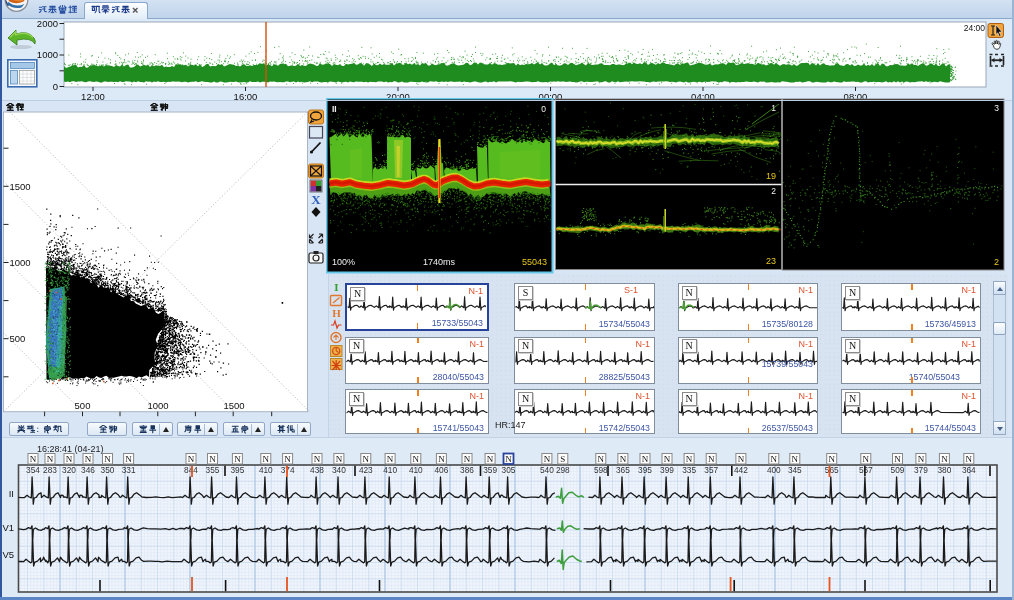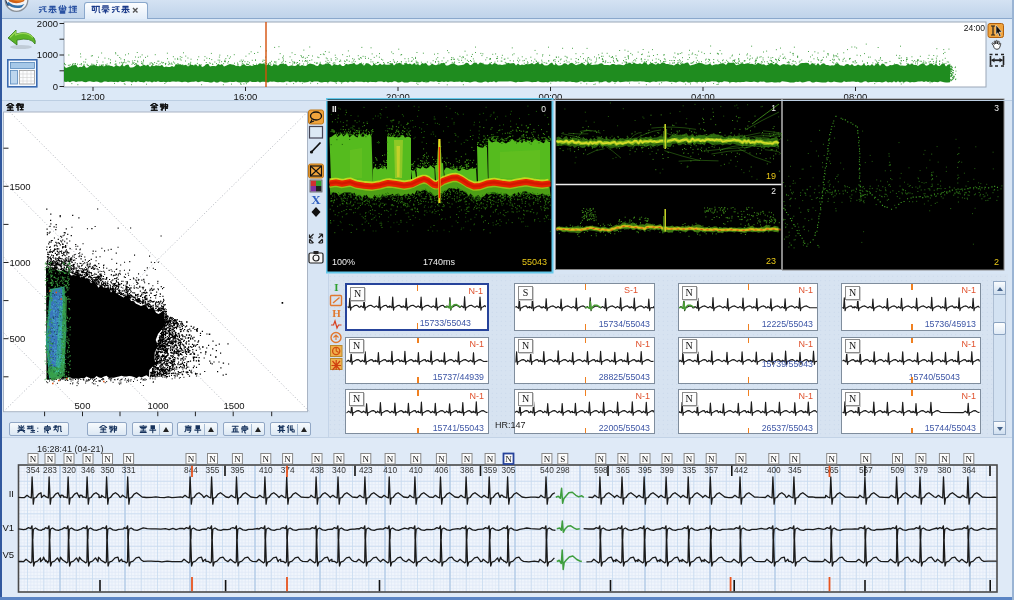--- a/index.html
+++ b/index.html
@@ -223,21 +223,21 @@
     <text x="217.0" y="13.0" font-size="8.5" fill="#eee" text-anchor="end" font-family="Liberation Sans">3</text>
     <text x="217.0" y="167.0" font-size="9" fill="#e8c818" text-anchor="end" font-family="Liberation Sans">2</text>
   </svg>
 <div style="position:absolute;left:345.0px;top:283.0px;width:144px;height:47.5px;background:#fff;border:2.5px solid #26439b;box-sizing:border-box">
     <svg width="139" height="42.5" style="position:absolute;left:0;top:0">
       <path d="M0.5 21.8 L1.2 22.0 L2.1 22.7 L2.8 13.4 L3.6 25.1 L4.3 22.4 L5.6 22.0 L7.8 20.6 L9.7 20.3 L11.6 21.5 L12.2 22.3 L13.0 22.2 L14.1 20.9 L15.5 22.0 L16.4 22.7 L17.1 13.2 L17.9 25.1 L18.6 22.4 L19.9 22.0 L22.1 20.6 L24.0 20.3 L25.9 21.5 L27.3 22.2 L27.5 22.3 L29.4 20.9 L30.8 22.0 L31.7 22.7 L32.4 11.6 L33.2 25.1 L33.9 22.4 L35.2 22.0 L37.4 20.6 L39.3 20.3 L40.8 22.3 L41.2 21.5 L42.6 22.2 L42.7 20.9 L44.1 22.0 L45.0 22.7 L45.7 12.0 L46.5 25.1 L47.2 22.4 L48.5 22.0 L50.7 20.6 L52.6 20.3 L54.3 22.3 L54.5 21.5 L55.9 22.2 L56.2 20.9 L57.6 22.0 L58.5 22.7 L59.2 13.3 L60.1 25.1 L60.7 22.4 L62.0 22.0 L64.2 20.6 L66.1 20.3 L68.0 21.5 L69.2 22.3 L69.4 22.2 L71.1 20.9 L72.5 22.0 L73.4 22.7 L74.1 12.0 L74.9 25.1 L75.6 22.4 L76.9 22.0 L79.1 20.6 L81.0 20.3 L82.9 21.5 L84.3 22.2 L84.4 22.3 L86.3 20.9 L87.7 22.0 L88.6 22.7 L89.3 13.1 L90.2 25.1 L90.8 22.4 L92.1 22.0 L94.3 20.6 L96.2 20.3 L98.0 22.3 L98.1 21.5 L99.5 22.2 L99.9 20.9 L101.3 22.0 L102.2 22.7 L102.9 12.7 L103.8 25.1 L104.4 22.4 L105.7 22.0 L107.9 20.6 L109.8 20.3 L111.7 21.5 L112.7 22.3 L113.1 22.2 L114.6 20.9 L116.0 22.0 L116.9 22.7 L117.6 11.7 L118.4 25.1 L119.1 22.4 L120.4 22.0 L122.6 20.6 L124.5 20.3 L126.4 21.5 L127.8 22.2 L128.1 22.3 L130.0 20.9 L131.4 22.0 L132.3 22.7 L133.0 12.0 L133.9 25.1 L134.5 22.4 L135.8 22.0 L138.0 20.6 L138.5 22.1" stroke="#1c1c1c" stroke-width="1.15" fill="none" stroke-linejoin="round" stroke-linecap="butt"></path>
       <path d="M98.0 22.1 L100.0 21.5 L102.3 22.9 L103.0 15.9 L103.9 24.3 L104.9 21.7 L107.0 19.7 L109.5 19.5 L112.0 21.1 L113.5 21.9" stroke="#4a9e35" stroke-width="1.4" fill="none" stroke-linejoin="round" stroke-linecap="butt"></path>
     </svg>
     <div style="position:absolute;left:3px;top:1.5px;width:13px;height:12px;background:#fdfdfd;border:1px solid #8a8a8a;box-shadow:1px 1px 0 #cfcfcf;font:10px 'Liberation Serif',serif;text-align:center;line-height:12px;color:#111">N</div>
     <div style="position:absolute;right:4px;top:1px;font:9px 'Liberation Sans';color:#e0512d">N-1</div>
-    <div style="position:absolute;right:16px;bottom:0.5px;font:8.8px 'Liberation Sans';color:#3c55a5">15733/55043</div>
+    <div style="position:absolute;right:4px;bottom:0.5px;font:8.8px 'Liberation Sans';color:#3c55a5">15733/55043</div>
     <div style="position:absolute;left:69.5px;top:0;width:1.6px;height:5.5px;background:#f08020"></div>
     <div style="position:absolute;left:69.5px;bottom:0;width:1.6px;height:5.5px;background:#f08020"></div>
   </div>
 <div style="position:absolute;left:514.0px;top:283.0px;width:141px;height:47.5px;background:#fff;border:1px solid #7f8d9d;box-sizing:border-box">
     <svg width="139" height="45.5" style="position:absolute;left:0;top:0">
       <path d="M0.5 23.3 L1.3 22.5 L2.7 23.6 L3.6 24.3 L4.3 13.6 L5.1 26.7 L5.8 24.0 L7.1 23.6 L9.3 22.2 L11.2 21.9 L12.6 23.9 L13.1 23.1 L14.5 23.8 L14.5 22.5 L15.9 23.6 L16.8 24.3 L17.5 13.2 L18.4 26.7 L19.0 24.0 L20.3 23.6 L22.5 22.2 L24.4 21.9 L26.3 23.9 L26.3 23.1 L27.7 23.8 L28.2 22.5 L29.6 23.6 L30.5 24.3 L31.2 14.7 L32.0 26.7 L32.7 24.0 L34.0 23.6 L36.2 22.2 L38.1 21.9 L40.0 23.1 L41.2 23.9 L41.4 23.8 L43.1 22.5 L44.5 23.6 L45.4 24.3 L46.1 15.0 L46.9 26.7 L47.6 24.0 L48.9 23.6 L51.1 22.2 L53.0 21.9 L54.9 23.1 L56.3 23.8 L56.4 23.9 L58.3 22.5 L59.7 23.6 L60.6 24.3 L61.3 14.0 L62.1 26.7 L62.8 24.0 L64.1 23.6 L66.3 22.2 L68.2 21.9 L70.1 23.1 L70.3 23.9 L71.5 23.8 L72.2 22.5 L73.6 23.6 L74.5 24.3 L75.2 13.7 L76.1 26.7 L76.7 24.0 L78.0 23.6 L80.2 22.2 L82.1 21.9 L84.0 23.1 L85.4 23.8 L85.7 23.9 L87.6 22.5 L89.0 23.6 L89.9 24.3 L90.6 14.6 L91.5 26.7 L92.1 24.0 L93.4 23.6 L95.6 22.2 L97.5 21.9 L99.4 23.1 L100.7 23.9 L100.8 23.8 L102.6 22.5 L104.0 23.6 L104.9 24.3 L105.6 13.8 L106.4 26.7 L107.1 24.0 L108.4 23.6 L110.6 22.2 L112.5 21.9 L114.4 23.9 L114.4 23.1 L115.8 23.8 L116.3 22.5 L117.7 23.6 L118.6 24.3 L119.3 14.1 L120.1 26.7 L120.8 24.0 L122.1 23.6 L124.3 22.2 L126.2 21.9 L128.1 23.1 L128.9 23.9 L129.5 23.8 L130.8 22.5 L132.2 23.6 L133.1 24.3 L133.8 15.1 L134.7 26.7 L135.3 24.0 L136.6 23.6 L138.5 23.7 L138.8 22.2" stroke="#1c1c1c" stroke-width="1.15" fill="none" stroke-linejoin="round" stroke-linecap="butt"></path>
       <path d="M70.3 23.7 L72.3 23.1 L74.6 24.5 L75.3 17.5 L76.2 25.9 L77.2 23.3 L79.3 21.3 L81.8 21.1 L84.3 22.7 L85.8 23.5" stroke="#4a9e35" stroke-width="1.4" fill="none" stroke-linejoin="round" stroke-linecap="butt"></path>
     </svg>
     <div style="position:absolute;left:3px;top:1.5px;width:13px;height:12px;background:#fdfdfd;border:1px solid #8a8a8a;box-shadow:1px 1px 0 #cfcfcf;font:10px 'Liberation Serif',serif;text-align:center;line-height:12px;color:#111">S</div>
     <div style="position:absolute;right:16px;top:1px;font:9px 'Liberation Sans';color:#e0512d">S-1</div>
@@ -245,41 +245,41 @@
     <div style="position:absolute;left:69.5px;top:0;width:1.6px;height:5.5px;background:#f08020"></div>
     <div style="position:absolute;left:69.5px;bottom:0;width:1.6px;height:5.5px;background:#f08020"></div>
   </div>
 <div style="position:absolute;left:677.5px;top:283.0px;width:140.5px;height:47.5px;background:#fff;border:1px solid #7f8d9d;box-sizing:border-box">
     <svg width="138.5" height="45.5" style="position:absolute;left:0;top:0">
       <path d="M0.5 24.1 L1.8 22.5 L3.2 23.6 L4.1 24.3 L4.8 14.8 L5.6 26.7 L6.3 24.0 L7.6 23.6 L9.8 22.2 L11.7 21.9 L13.6 23.1 L14.0 23.9 L15.0 23.8 L15.9 22.5 L17.3 23.6 L18.2 24.3 L18.9 14.4 L19.7 26.7 L20.4 24.0 L21.7 23.6 L23.9 22.2 L25.8 21.9 L27.7 23.1 L29.1 23.8 L29.1 23.9 L31.0 22.5 L32.4 23.6 L33.3 24.3 L34.0 13.5 L34.8 26.7 L35.5 24.0 L36.8 23.6 L39.0 22.2 L40.9 21.9 L42.8 23.1 L43.8 23.9 L44.2 23.8 L45.7 22.5 L47.1 23.6 L48.0 24.3 L48.7 14.5 L49.6 26.7 L50.2 24.0 L51.5 23.6 L53.7 22.2 L55.6 21.9 L57.5 23.1 L58.9 23.8 L59.1 23.9 L61.0 22.5 L62.4 23.6 L63.3 24.3 L64.0 14.1 L64.9 26.7 L65.5 24.0 L66.8 23.6 L69.0 22.2 L70.9 21.9 L72.8 23.1 L72.9 23.9 L74.2 23.8 L74.8 22.5 L76.2 23.6 L77.1 24.3 L77.8 14.6 L78.6 26.7 L79.3 24.0 L80.6 23.6 L82.8 22.2 L84.7 21.9 L86.6 23.1 L87.0 23.9 L88.0 23.8 L88.9 22.5 L90.3 23.6 L91.2 24.3 L91.9 14.9 L92.7 26.7 L93.4 24.0 L94.7 23.6 L96.9 22.2 L98.8 21.9 L100.7 23.1 L101.2 23.9 L102.1 23.8 L103.1 22.5 L104.5 23.6 L105.4 24.3 L106.1 14.9 L106.9 26.7 L107.6 24.0 L108.9 23.6 L111.1 22.2 L113.0 21.9 L114.9 23.1 L115.7 23.9 L116.3 23.8 L117.6 22.5 L119.0 23.6 L119.9 24.3 L120.6 14.1 L121.5 26.7 L122.1 24.0 L123.4 23.6 L125.6 22.2 L127.5 21.9 L129.4 23.1 L130.8 23.8 L138.0 23.7" stroke="#1c1c1c" stroke-width="1.15" fill="none" stroke-linejoin="round" stroke-linecap="butt"></path>
       <path d="M-0.1 23.7 L1.9 23.1 L4.2 24.5 L4.9 17.5 L5.8 25.9 L6.8 23.3 L8.9 21.3 L11.4 21.1 L13.9 22.7 L15.4 23.5" stroke="#4a9e35" stroke-width="1.4" fill="none" stroke-linejoin="round" stroke-linecap="butt"></path>
     </svg>
     <div style="position:absolute;left:3px;top:1.5px;width:13px;height:12px;background:#fdfdfd;border:1px solid #8a8a8a;box-shadow:1px 1px 0 #cfcfcf;font:10px 'Liberation Serif',serif;text-align:center;line-height:12px;color:#111">N</div>
     <div style="position:absolute;right:4px;top:1px;font:9px 'Liberation Sans';color:#e0512d">N-1</div>
-    <div style="position:absolute;right:4px;bottom:0.5px;font:8.8px 'Liberation Sans';color:#3c55a5">12225/55043</div>
+    <div style="position:absolute;right:4px;bottom:0.5px;font:8.8px 'Liberation Sans';color:#3c55a5">15735/80128</div>
     <div style="position:absolute;left:69.2px;top:0;width:1.6px;height:5.5px;background:#f08020"></div>
     <div style="position:absolute;left:69.2px;bottom:0;width:1.6px;height:5.5px;background:#f08020"></div>
   </div>
 <div style="position:absolute;left:841.0px;top:283.0px;width:140px;height:47.5px;background:#fff;border:1px solid #7f8d9d;box-sizing:border-box">
     <svg width="138" height="45.5" style="position:absolute;left:0;top:0">
       <path d="M0.5 23.8 L0.7 23.6 L1.6 24.3 L2.3 13.9 L3.1 26.7 L3.8 24.0 L5.1 23.6 L7.3 22.2 L9.2 21.9 L10.9 23.9 L11.1 23.1 L12.5 23.8 L12.8 22.5 L14.2 23.6 L15.1 24.3 L15.8 13.8 L16.6 26.7 L17.3 24.0 L18.6 23.6 L20.8 22.2 L22.7 21.9 L24.6 23.1 L26.0 23.9 L26.0 23.8 L27.9 22.5 L29.3 23.6 L30.2 24.3 L30.9 15.1 L31.7 26.7 L32.4 24.0 L33.7 23.6 L35.9 22.2 L37.8 21.9 L39.7 23.1 L40.5 23.9 L41.1 23.8 L42.4 22.5 L43.8 23.6 L44.7 24.3 L45.4 14.5 L46.2 26.7 L46.9 24.0 L48.2 23.6 L50.4 22.2 L52.3 21.9 L54.2 23.1 L54.6 23.9 L55.6 23.8 L56.5 22.5 L57.9 23.6 L58.8 24.3 L59.5 14.4 L60.4 26.7 L61.0 24.0 L62.3 23.6 L64.5 22.2 L66.4 21.9 L68.3 23.1 L69.7 23.9 L69.7 23.8 L71.6 22.5 L73.0 23.6 L73.9 24.3 L74.6 14.2 L75.5 26.7 L76.1 24.0 L77.4 23.6 L79.6 22.2 L81.5 21.9 L83.4 23.1 L84.8 23.9 L84.8 23.8 L86.7 22.5 L88.1 23.6 L89.0 24.3 L89.7 13.4 L90.5 26.7 L91.2 24.0 L92.5 23.6 L94.7 22.2 L96.6 21.9 L98.5 23.1 L98.6 23.9 L99.9 23.8 L100.5 22.5 L101.9 23.6 L102.8 24.3 L103.5 13.7 L104.4 26.7 L105.0 24.0 L106.3 23.6 L108.5 22.2 L110.4 21.9 L112.2 23.9 L112.3 23.1 L113.7 23.8 L114.1 22.5 L115.5 23.6 L116.4 24.3 L117.1 13.9 L117.9 26.7 L118.6 24.0 L119.9 23.6 L122.1 22.2 L124.0 21.9 L125.9 23.1 L126.2 23.9 L127.3 23.8 L128.1 22.5 L129.5 23.6 L130.4 24.3 L131.1 14.4 L132.0 26.7 L132.6 24.0 L133.9 23.6 L136.1 22.2 L137.5 23.7" stroke="#1c1c1c" stroke-width="1.15" fill="none" stroke-linejoin="round" stroke-linecap="butt"></path>
     </svg>
     <div style="position:absolute;left:3px;top:1.5px;width:13px;height:12px;background:#fdfdfd;border:1px solid #8a8a8a;box-shadow:1px 1px 0 #cfcfcf;font:10px 'Liberation Serif',serif;text-align:center;line-height:12px;color:#111">N</div>
     <div style="position:absolute;right:4px;top:1px;font:9px 'Liberation Sans';color:#e0512d">N-1</div>
     <div style="position:absolute;right:4px;bottom:0.5px;font:8.8px 'Liberation Sans';color:#3c55a5">15736/45913</div>
     <div style="position:absolute;left:69.0px;top:0;width:1.6px;height:5.5px;background:#f08020"></div>
     <div style="position:absolute;left:69.0px;bottom:0;width:1.6px;height:5.5px;background:#f08020"></div>
   </div>
 <div style="position:absolute;left:345.0px;top:336.5px;width:144px;height:47px;background:#fff;border:1px solid #7f8d9d;box-sizing:border-box">
     <svg width="142" height="45" style="position:absolute;left:0;top:0">
       <path d="M0.3 23.6 L0.5 23.6 L2.2 22.2 L3.6 23.3 L4.5 24.0 L5.2 14.5 L6.0 26.4 L6.7 23.7 L8.0 23.3 L10.2 21.9 L12.1 21.6 L14.0 22.8 L14.3 23.6 L15.4 23.5 L16.2 22.2 L17.6 23.3 L18.5 24.0 L19.2 13.9 L20.0 26.4 L20.7 23.7 L22.0 23.3 L24.2 21.9 L26.1 21.6 L27.5 23.6 L28.0 22.8 L29.4 23.5 L29.4 22.2 L30.8 23.3 L31.7 24.0 L32.4 14.5 L33.2 26.4 L33.9 23.7 L35.2 23.3 L37.4 21.9 L39.3 21.6 L41.0 23.6 L41.2 22.8 L42.6 23.5 L42.9 22.2 L44.3 23.3 L45.2 24.0 L45.9 13.3 L46.7 26.4 L47.4 23.7 L48.7 23.3 L50.9 21.9 L52.8 21.6 L54.0 23.6 L54.7 22.8 L55.9 22.2 L56.1 23.5 L57.3 23.3 L58.2 24.0 L58.9 13.3 L59.7 26.4 L60.4 23.7 L61.7 23.3 L63.9 21.9 L65.8 21.6 L67.5 23.6 L67.7 22.8 L69.1 23.5 L69.4 22.2 L70.8 23.3 L71.7 24.0 L72.4 14.6 L73.2 26.4 L73.9 23.7 L75.2 23.3 L77.4 21.9 L79.3 21.6 L80.2 23.6 L81.2 22.8 L82.1 22.2 L82.6 23.5 L83.5 23.3 L84.4 24.0 L85.1 13.0 L86.0 26.4 L86.6 23.7 L87.9 23.3 L90.1 21.9 L92.0 21.6 L93.5 23.6 L93.9 22.8 L95.3 23.5 L95.4 22.2 L96.8 23.3 L97.7 24.0 L98.4 14.7 L99.2 26.4 L99.9 23.7 L101.2 23.3 L103.4 21.9 L105.3 21.6 L107.2 22.8 L107.6 23.6 L108.6 23.5 L109.5 22.2 L110.9 23.3 L111.8 24.0 L112.5 13.8 L113.3 26.4 L114.0 23.7 L115.3 23.3 L117.5 21.9 L119.4 21.6 L121.3 22.8 L122.6 23.6 L122.7 23.5 L124.5 22.2 L125.9 23.3 L126.8 24.0 L127.5 14.7 L128.3 26.4 L129.0 23.7 L130.3 23.3 L132.5 21.9 L134.4 21.6 L136.3 22.8 L137.7 23.5 L141.5 23.4" stroke="#1c1c1c" stroke-width="1.15" fill="none" stroke-linejoin="round" stroke-linecap="butt"></path>
     </svg>
     <div style="position:absolute;left:3px;top:1.5px;width:13px;height:12px;background:#fdfdfd;border:1px solid #8a8a8a;box-shadow:1px 1px 0 #cfcfcf;font:10px 'Liberation Serif',serif;text-align:center;line-height:12px;color:#111">N</div>
     <div style="position:absolute;right:4px;top:1px;font:9px 'Liberation Sans';color:#e0512d">N-1</div>
-    <div style="position:absolute;right:4px;bottom:0.5px;font:8.8px 'Liberation Sans';color:#3c55a5">15737/44939</div>
+    <div style="position:absolute;right:4px;bottom:0.5px;font:8.8px 'Liberation Sans';color:#3c55a5">28040/55043</div>
     <div style="position:absolute;left:71.0px;top:0;width:1.6px;height:5.5px;background:#f08020"></div>
     <div style="position:absolute;left:71.0px;bottom:0;width:1.6px;height:5.5px;background:#f08020"></div>
   </div>
 <div style="position:absolute;left:514.0px;top:336.5px;width:141px;height:47px;background:#fff;border:1px solid #7f8d9d;box-sizing:border-box">
     <svg width="139" height="45" style="position:absolute;left:0;top:0">
       <path d="M0.5 23.8 L0.9 24.0 L1.6 13.8 L2.4 26.4 L3.1 23.7 L4.4 23.3 L6.6 21.9 L8.5 21.6 L10.4 22.8 L10.8 23.6 L11.8 23.5 L12.7 22.2 L14.1 23.3 L15.0 24.0 L15.7 14.8 L16.6 26.4 L17.2 23.7 L18.5 23.3 L20.7 21.9 L22.6 21.6 L23.9 23.6 L24.5 22.8 L25.8 22.2 L25.9 23.5 L27.2 23.3 L28.1 24.0 L28.8 13.5 L29.7 26.4 L30.3 23.7 L31.6 23.3 L33.8 21.9 L35.7 21.6 L37.6 22.8 L38.3 23.6 L39.0 23.5 L40.2 22.2 L41.6 23.3 L42.5 24.0 L43.2 12.9 L44.1 26.4 L44.7 23.7 L46.0 23.3 L48.2 21.9 L50.1 21.6 L52.0 22.8 L52.8 23.6 L53.4 23.5 L54.7 22.2 L56.1 23.3 L57.0 24.0 L57.7 14.5 L58.5 26.4 L59.2 23.7 L60.5 23.3 L62.7 21.9 L64.6 21.6 L66.5 22.8 L67.6 23.6 L67.9 23.5 L69.5 22.2 L70.9 23.3 L71.8 24.0 L72.5 13.6 L73.4 26.4 L74.0 23.7 L75.3 23.3 L77.5 21.9 L79.4 21.6 L80.7 23.6 L81.3 22.8 L82.6 22.2 L82.7 23.5 L84.0 23.3 L84.9 24.0 L85.6 13.4 L86.5 26.4 L87.1 23.7 L88.4 23.3 L90.6 21.9 L92.5 21.6 L94.4 22.8 L94.9 23.6 L95.8 23.5 L96.8 22.2 L98.2 23.3 L99.1 24.0 L99.8 14.3 L100.6 26.4 L101.3 23.7 L102.6 23.3 L104.8 21.9 L106.7 21.6 L107.8 23.6 L108.6 22.8 L109.7 22.2 L110.0 23.5 L111.1 23.3 L112.0 24.0 L112.7 14.7 L113.5 26.4 L114.2 23.7 L115.5 23.3 L117.7 21.9 L119.6 21.6 L121.3 23.6 L121.5 22.8 L122.9 23.5 L123.2 22.2 L124.6 23.3 L125.5 24.0 L126.2 13.6 L127.1 26.4 L127.7 23.7 L129.0 23.3 L131.2 21.9 L133.1 21.6 L135.0 22.8 L136.4 23.5 L138.5 23.4" stroke="#1c1c1c" stroke-width="1.15" fill="none" stroke-linejoin="round" stroke-linecap="butt"></path>
     </svg>
     <div style="position:absolute;left:3px;top:1.5px;width:13px;height:12px;background:#fdfdfd;border:1px solid #8a8a8a;box-shadow:1px 1px 0 #cfcfcf;font:10px 'Liberation Serif',serif;text-align:center;line-height:12px;color:#111">N</div>
     <div style="position:absolute;right:4px;top:1px;font:9px 'Liberation Sans';color:#e0512d">N-1</div>
     <div style="position:absolute;right:4px;bottom:0.5px;font:8.8px 'Liberation Sans';color:#3c55a5">28825/55043</div>
@@ -315,21 +315,21 @@
     <div style="position:absolute;right:4px;bottom:0.5px;font:8.8px 'Liberation Sans';color:#3c55a5">15741/55043</div>
     <div style="position:absolute;left:71.0px;top:0;width:1.6px;height:5.5px;background:#f08020"></div>
     <div style="position:absolute;left:71.0px;bottom:0;width:1.6px;height:5.5px;background:#f08020"></div>
   </div>
 <div style="position:absolute;left:514.0px;top:389.0px;width:141px;height:45px;background:#fff;border:1px solid #7f8d9d;box-sizing:border-box">
     <svg width="139" height="43" style="position:absolute;left:0;top:0">
       <path d="M0.0 22.6 L0.5 21.9 L1.9 21.2 L3.3 22.3 L4.2 23.0 L4.9 12.4 L5.8 25.4 L6.4 22.7 L7.7 22.3 L9.9 20.9 L11.8 20.6 L13.7 21.8 L13.7 22.6 L15.1 22.5 L15.6 21.2 L17.0 22.3 L17.9 23.0 L18.6 11.9 L19.5 25.4 L20.1 22.7 L21.4 22.3 L23.6 20.9 L25.5 20.6 L27.4 21.8 L27.8 22.6 L28.8 22.5 L29.7 21.2 L31.1 22.3 L32.0 23.0 L32.7 13.6 L33.6 25.4 L34.2 22.7 L35.5 22.3 L37.7 20.9 L39.6 20.6 L41.5 21.8 L42.3 22.6 L42.9 22.5 L44.2 21.2 L45.6 22.3 L46.5 23.0 L47.2 13.6 L48.0 25.4 L48.7 22.7 L50.0 22.3 L52.2 20.9 L54.1 20.6 L55.5 22.6 L56.0 21.8 L57.4 21.2 L57.4 22.5 L58.8 22.3 L59.7 23.0 L60.4 13.4 L61.2 25.4 L61.9 22.7 L63.2 22.3 L65.4 20.9 L67.3 20.6 L69.2 21.8 L69.5 22.6 L70.6 22.5 L71.4 21.2 L72.8 22.3 L73.7 23.0 L74.4 12.0 L75.3 25.4 L75.9 22.7 L77.2 22.3 L79.4 20.9 L81.3 20.6 L83.2 21.8 L83.7 22.6 L84.6 22.5 L85.6 21.2 L87.0 22.3 L87.9 23.0 L88.6 12.3 L89.5 25.4 L90.1 22.7 L91.4 22.3 L93.6 20.9 L95.5 20.6 L97.4 21.8 L97.7 22.6 L98.8 22.5 L99.6 21.2 L101.0 22.3 L101.9 23.0 L102.6 12.0 L103.5 25.4 L104.1 22.7 L105.4 22.3 L107.6 20.9 L109.5 20.6 L111.4 21.8 L112.4 22.6 L112.8 22.5 L114.3 21.2 L115.7 22.3 L116.6 23.0 L117.3 11.9 L118.1 25.4 L118.8 22.7 L120.1 22.3 L122.3 20.9 L124.2 20.6 L126.1 21.8 L126.4 22.6 L127.5 22.5 L128.3 21.2 L129.7 22.3 L130.6 23.0 L131.3 12.3 L132.1 25.4 L132.8 22.7 L134.1 22.3 L136.3 20.9 L138.2 20.6 L138.5 22.4" stroke="#1c1c1c" stroke-width="1.15" fill="none" stroke-linejoin="round" stroke-linecap="butt"></path>
     </svg>
     <div style="position:absolute;left:3px;top:1.5px;width:13px;height:12px;background:#fdfdfd;border:1px solid #8a8a8a;box-shadow:1px 1px 0 #cfcfcf;font:10px 'Liberation Serif',serif;text-align:center;line-height:12px;color:#111">N</div>
     <div style="position:absolute;right:4px;top:1px;font:9px 'Liberation Sans';color:#e0512d">N-1</div>
-    <div style="position:absolute;right:4px;bottom:0.5px;font:8.8px 'Liberation Sans';color:#3c55a5">22005/55043</div>
+    <div style="position:absolute;right:4px;bottom:0.5px;font:8.8px 'Liberation Sans';color:#3c55a5">15742/55043</div>
     <div style="position:absolute;left:69.5px;top:0;width:1.6px;height:5.5px;background:#f08020"></div>
     <div style="position:absolute;left:69.5px;bottom:0;width:1.6px;height:5.5px;background:#f08020"></div>
   </div>
 <div style="position:absolute;left:677.5px;top:389.0px;width:140.5px;height:45px;background:#fff;border:1px solid #7f8d9d;box-sizing:border-box">
     <svg width="138.5" height="43" style="position:absolute;left:0;top:0">
       <path d="M0.1 21.2 L0.5 22.3 L1.5 22.3 L2.4 23.0 L3.1 12.3 L4.0 25.4 L4.6 22.7 L5.9 22.3 L8.1 20.9 L10.0 20.6 L11.9 21.8 L13.3 22.5 L13.5 22.6 L15.4 21.2 L16.8 22.3 L17.7 23.0 L18.4 13.8 L19.2 25.4 L19.9 22.7 L21.2 22.3 L23.4 20.9 L25.3 20.6 L26.5 22.6 L27.2 21.8 L28.4 21.2 L28.6 22.5 L29.8 22.3 L30.7 23.0 L31.4 13.0 L32.3 25.4 L32.9 22.7 L34.2 22.3 L36.4 20.9 L38.3 20.6 L39.5 22.6 L40.2 21.8 L41.4 21.2 L41.6 22.5 L42.8 22.3 L43.7 23.0 L44.4 13.7 L45.3 25.4 L45.9 22.7 L47.2 22.3 L49.4 20.9 L51.3 20.6 L53.2 21.8 L54.4 22.6 L54.6 22.5 L56.3 21.2 L57.7 22.3 L58.6 23.0 L59.3 13.3 L60.2 25.4 L60.8 22.7 L62.1 22.3 L64.3 20.9 L66.2 20.6 L67.5 22.6 L68.1 21.8 L69.4 21.2 L69.5 22.5 L70.8 22.3 L71.7 23.0 L72.4 11.9 L73.3 25.4 L73.9 22.7 L75.2 22.3 L77.4 20.9 L79.3 20.6 L81.2 21.8 L81.7 22.6 L82.6 22.5 L83.6 21.2 L85.0 22.3 L85.9 23.0 L86.6 12.3 L87.4 25.4 L88.1 22.7 L89.4 22.3 L91.6 20.9 L93.5 20.6 L95.4 21.8 L95.5 22.6 L96.8 22.5 L97.4 21.2 L98.8 22.3 L99.7 23.0 L100.4 12.2 L101.3 25.4 L101.9 22.7 L103.2 22.3 L105.4 20.9 L107.3 20.6 L109.2 21.8 L110.6 22.5 L110.9 22.6 L112.8 21.2 L114.2 22.3 L115.1 23.0 L115.8 12.7 L116.7 25.4 L117.3 22.7 L118.6 22.3 L120.8 20.9 L122.7 20.6 L124.4 22.6 L124.6 21.8 L126.0 22.5 L126.3 21.2 L127.7 22.3 L128.6 23.0 L129.3 12.0 L130.2 25.4 L130.8 22.7 L132.1 22.3 L134.3 20.9 L136.2 20.6 L138.0 22.4 L138.1 21.8" stroke="#1c1c1c" stroke-width="1.15" fill="none" stroke-linejoin="round" stroke-linecap="butt"></path>
     </svg>
     <div style="position:absolute;left:3px;top:1.5px;width:13px;height:12px;background:#fdfdfd;border:1px solid #8a8a8a;box-shadow:1px 1px 0 #cfcfcf;font:10px 'Liberation Serif',serif;text-align:center;line-height:12px;color:#111">N</div>
     <div style="position:absolute;right:4px;top:1px;font:9px 'Liberation Sans';color:#e0512d">N-1</div>
     <div style="position:absolute;right:4px;bottom:0.5px;font:8.8px 'Liberation Sans';color:#3c55a5">26537/55043</div>

